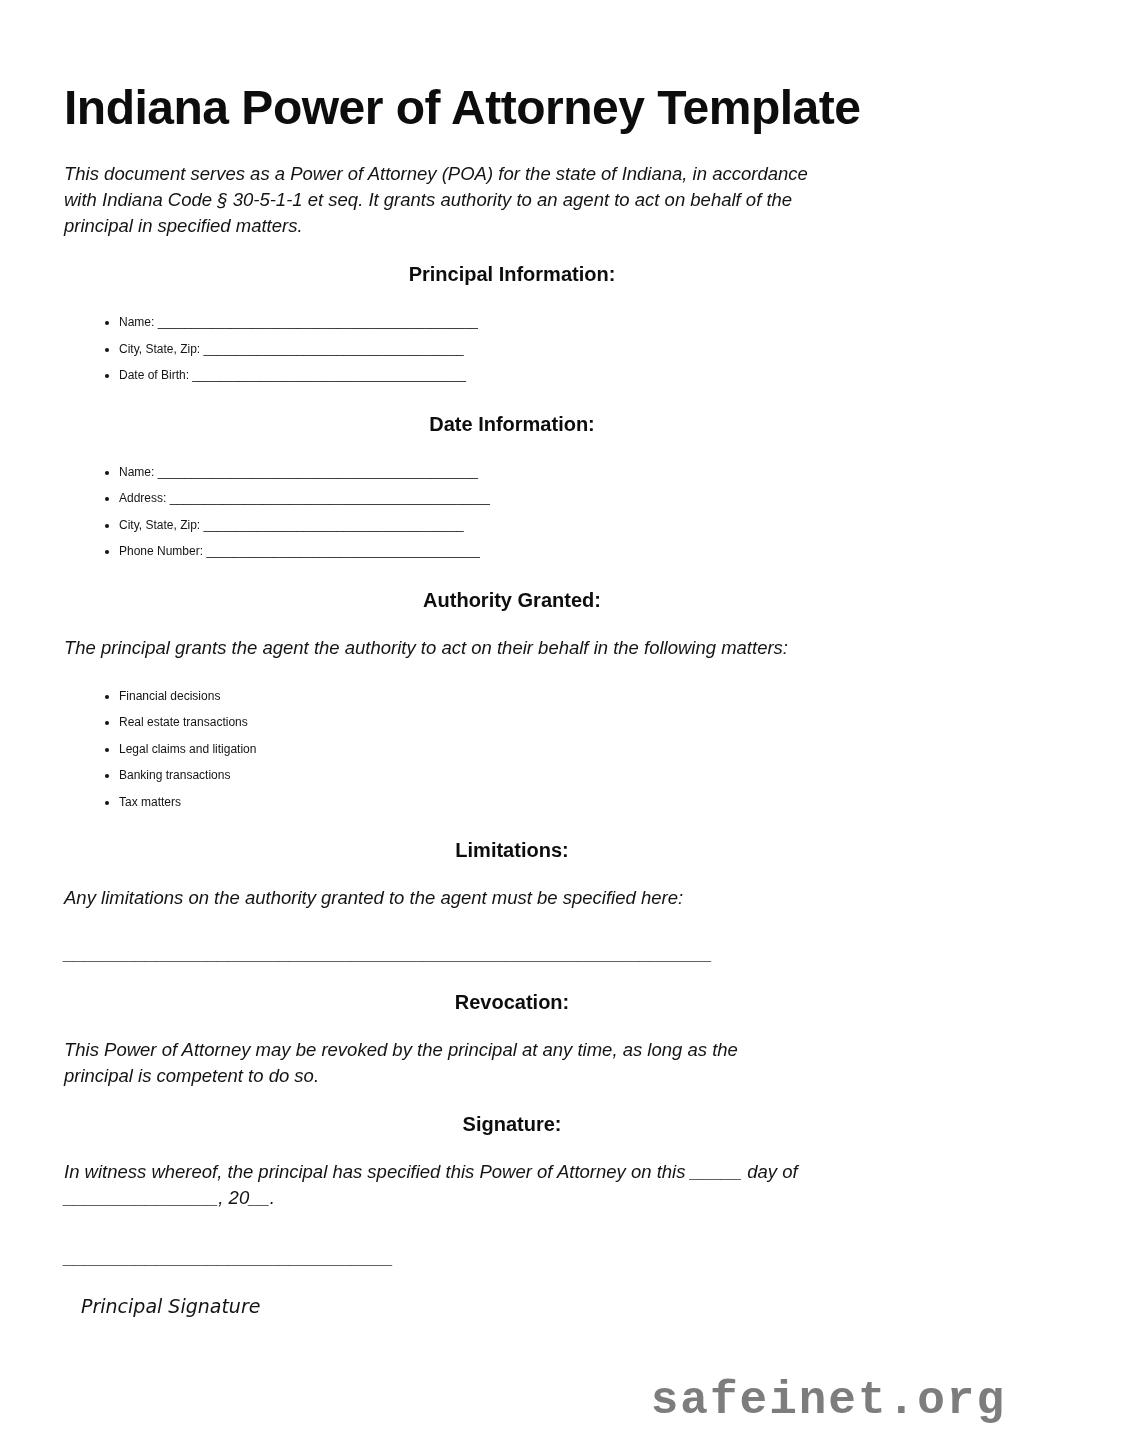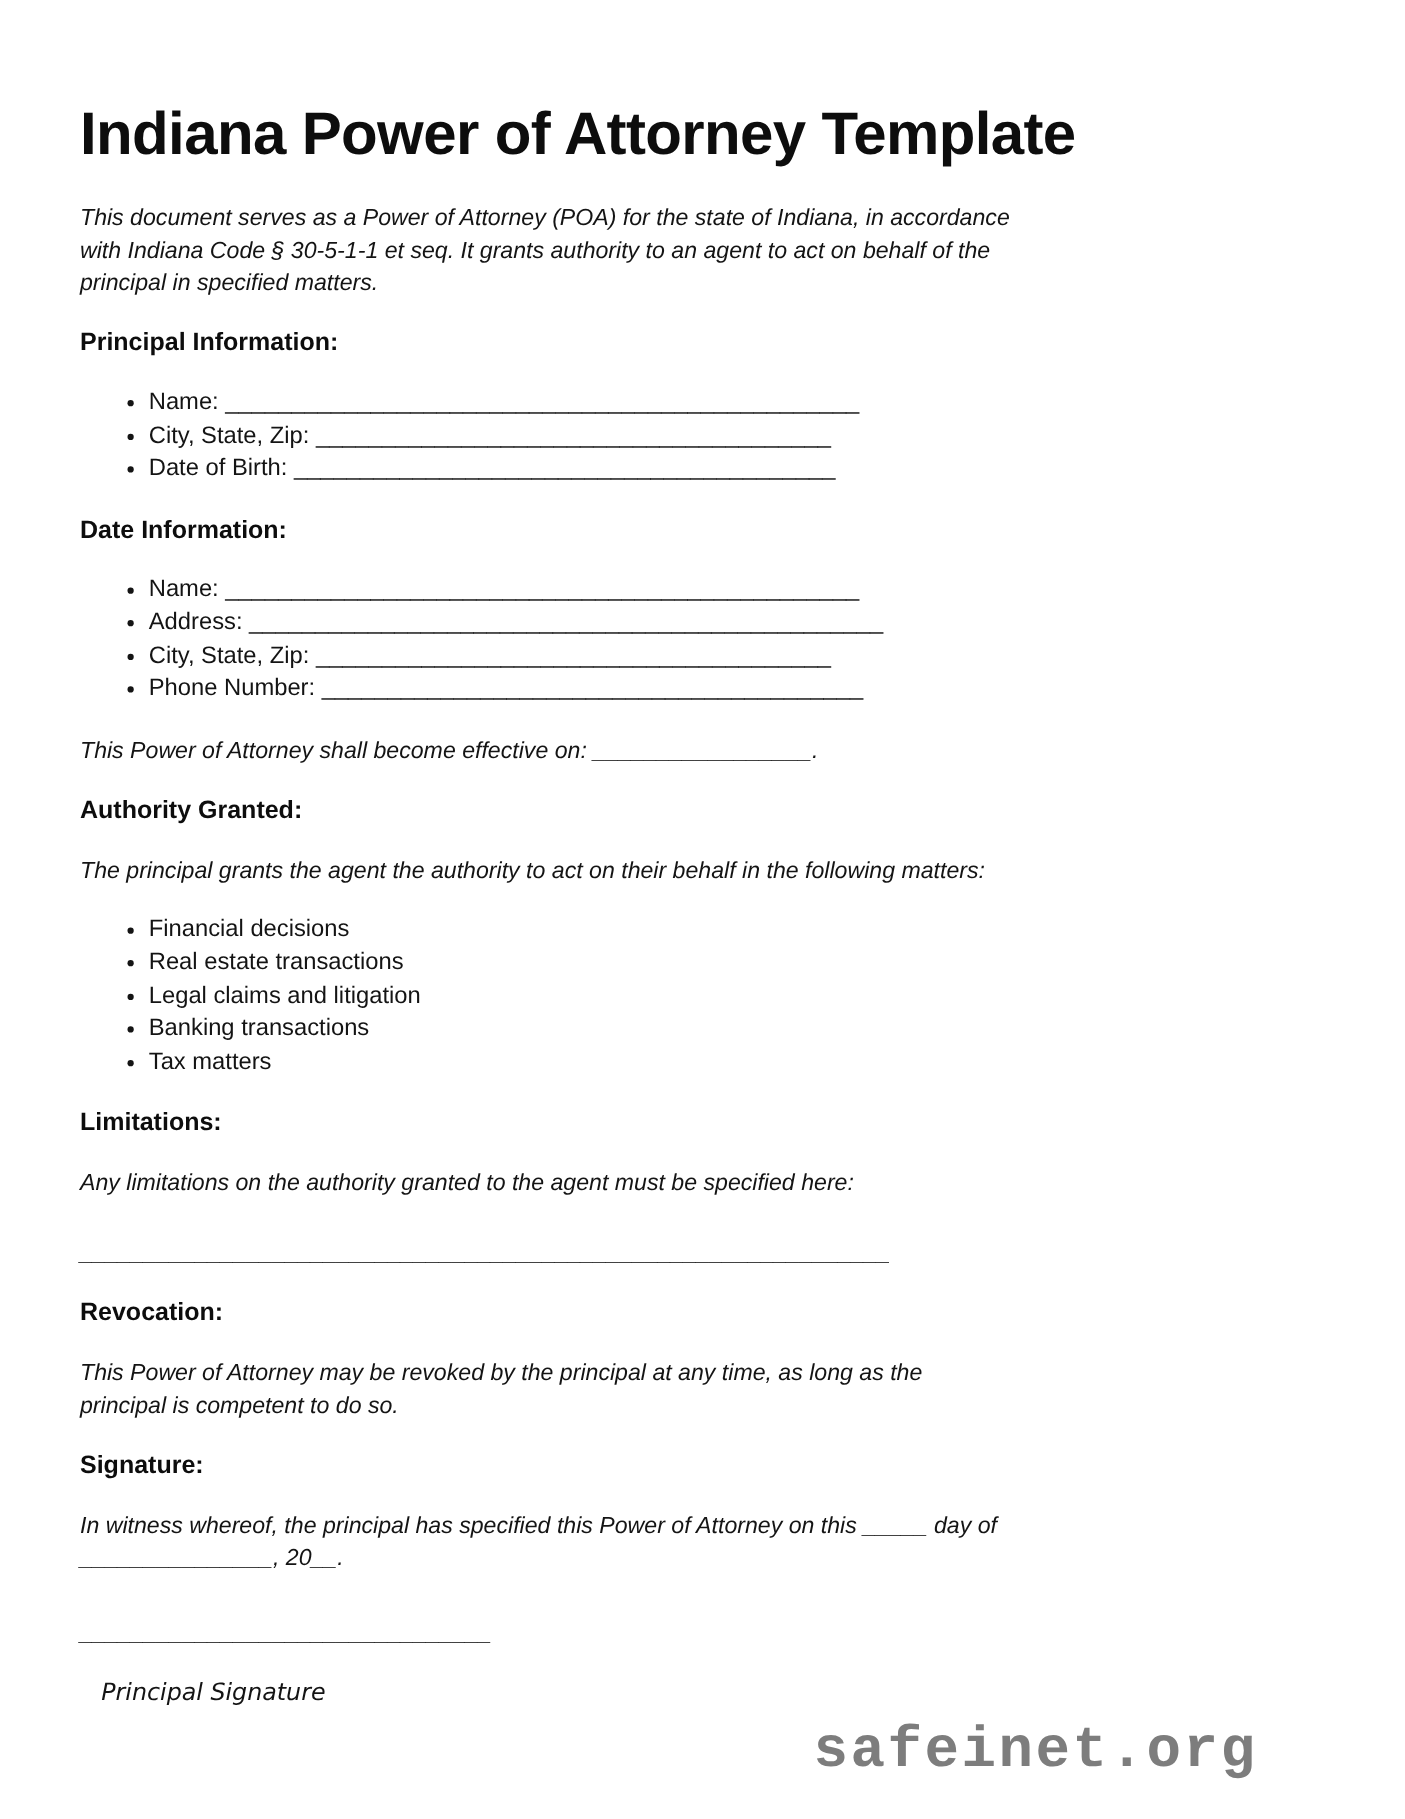--- a/index.html
+++ b/index.html
@@ -31,27 +31,28 @@
     margin: 22px 0;
     white-space: pre-line;
     font-style: italic;
   }
   h2 {
     font-size: 20px;
     line-height: 26px;
     font-weight: bold;
     margin: 22px 0;
     color: #0d0d0d;
+    text-align: center;
   }
   ul {
     margin: 16px 0 22px 0;
     padding-left: 55px;
   }
   li {
-    font-size: 19px;
+    font-size: 12px;
     line-height: 26.5px;
   }
   .blank-line {
     margin: 30px 0 22px 0;
     letter-spacing: 0;
   }
   .sig-line {
     margin: 34px 0 22px 0;
   }
   .sig-label {
@@ -89,21 +90,20 @@
   </ul>
 
   <h2>Date Information:</h2>
   <ul>
     <li>Name: ________________________________________________</li>
     <li>Address: ________________________________________________</li>
     <li>City, State, Zip: _______________________________________</li>
     <li>Phone Number: _________________________________________</li>
   </ul>
 
-  <p>This Power of Attorney shall become effective on: _________________.</p>
 
   <h2>Authority Granted:</h2>
   <p>The principal grants the agent the authority to act on their behalf in the following matters:</p>
   <ul>
     <li>Financial decisions</li>
     <li>Real estate transactions</li>
     <li>Legal claims and litigation</li>
     <li>Banking transactions</li>
     <li>Tax matters</li>
   </ul>

